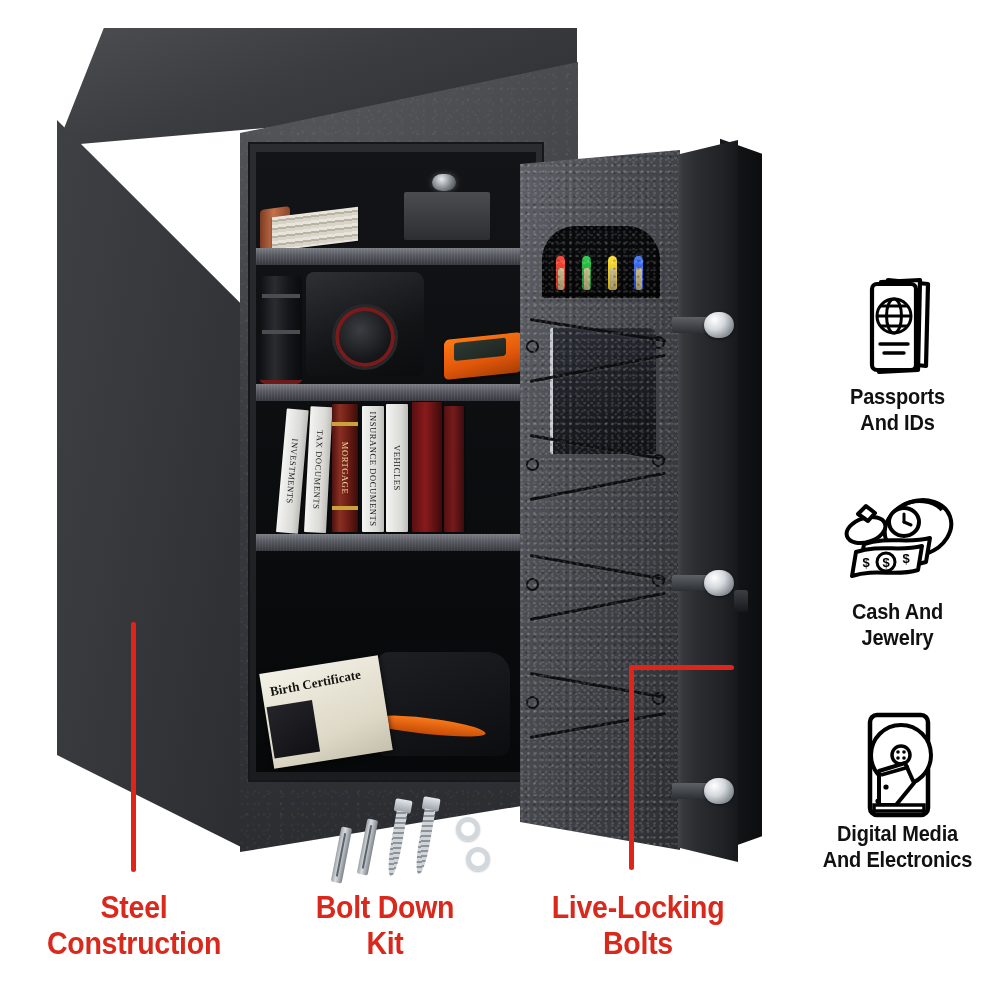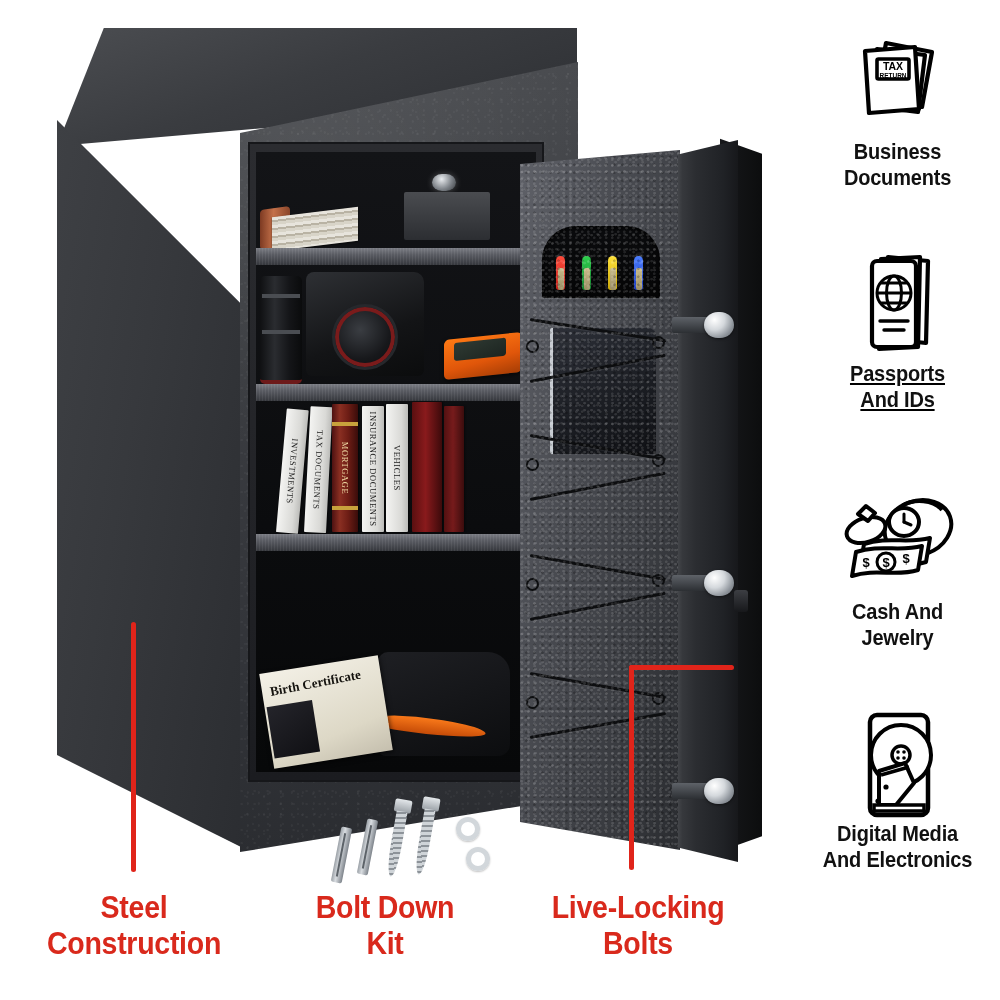--- a/index.html
+++ b/index.html
@@ -367,21 +367,21 @@
     font-family: "Liberation Sans Narrow", "Liberation Sans", sans-serif;
     font-weight: bold;
     font-size: 21.5px;
     line-height: 1.2;
     color: #111111;
     letter-spacing: -0.2px;
     transform: scaleX(.93);
     margin-top: 2px;
   }
   .ic-1 { top: 10px; }
-  .ic-2 { top: 232px; text-decoration: underline; }
+  .ic-2 { top: 255px; }
   .ic-3 { top: 470px; }
   .ic-4 { top: 692px; }
 
   svg { display:block; }
 </style>
 </head>
 <body>
 
 <div id="stage">
 
@@ -521,40 +521,20 @@
     <div>Bolt Down</div>
     <div>Kit</div>
   </div>
   <div class="red-label rl-bolts">
     <div>Live-Locking</div>
     <div>Bolts</div>
   </div>
 
   <div class="icon-col">
 
-    <div class="icon-item ic-1">
-      <div class="glyph">
-        <svg width="118" height="108" viewBox="0 0 118 108">
-          <g fill="none" stroke="#000" stroke-width="4.2" stroke-linejoin="round">
-            <path d="M47 14 L93 23 L83 78 L37 69 Z"></path>
-            <path d="M38 20 L86 26 L79 83 L31 77 Z"></path>
-            <path d="M26 22 L76 18 L80 80 L30 84 Z" fill="#fff"></path>
-          </g>
-          <g fill="none" stroke="#000" stroke-width="3.6">
-            <rect x="38" y="30" width="32" height="20" rx="1.5" fill="#fff"></rect>
-          </g>
-          <text x="54" y="41" font-family="&quot;Liberation Sans&quot;, sans-serif" font-size="10.5" font-weight="bold" text-anchor="middle" fill="#000">TAX</text>
-          <text x="54" y="48.5" font-family="&quot;Liberation Sans&quot;, sans-serif" font-size="6.5" font-weight="bold" text-anchor="middle" fill="#000">RETURN</text>
-        </svg>
-      </div>
-      <div class="caption">
-        <div>Business</div>
-        <div>Documents</div>
-      </div>
-    </div>
 
     <div class="icon-item ic-2">
       <div class="glyph">
         <svg width="100" height="108" viewBox="0 0 100 108">
           <g fill="#fff" stroke="#000" stroke-width="4.2" stroke-linejoin="round">
             <path d="M40 6 L80 10 L78 92 L40 88 Z"></path>
             <path d="M33 8 L72 6 L70 96 L31 98 Z"></path>
             <rect x="24" y="10" width="44" height="86" rx="5"></rect>
           </g>
           <g fill="none" stroke="#000" stroke-width="3">

